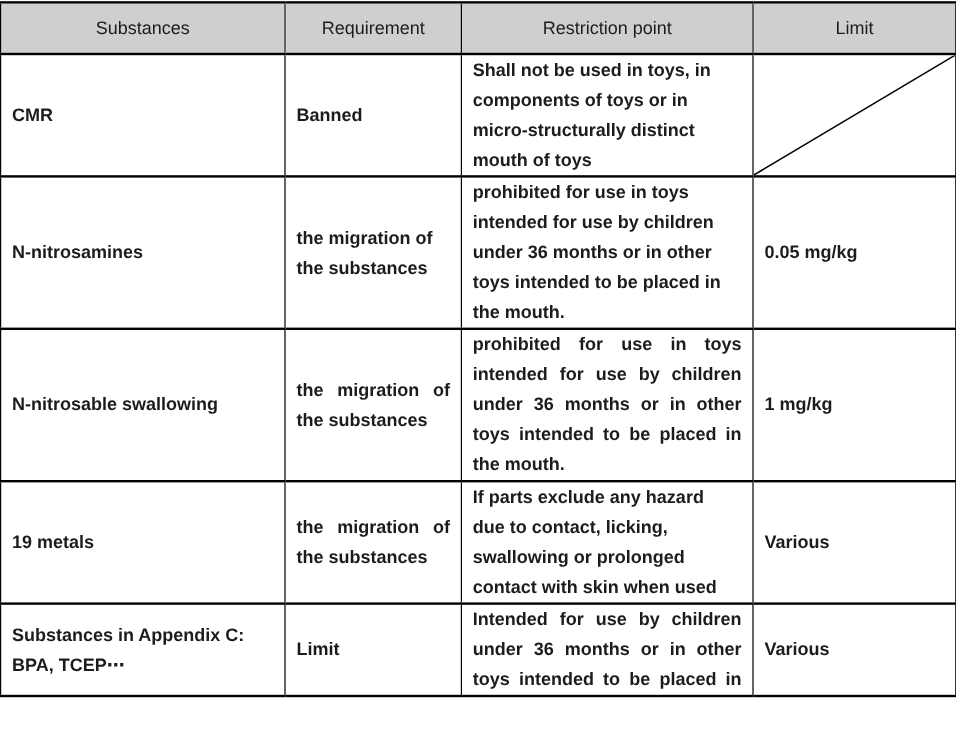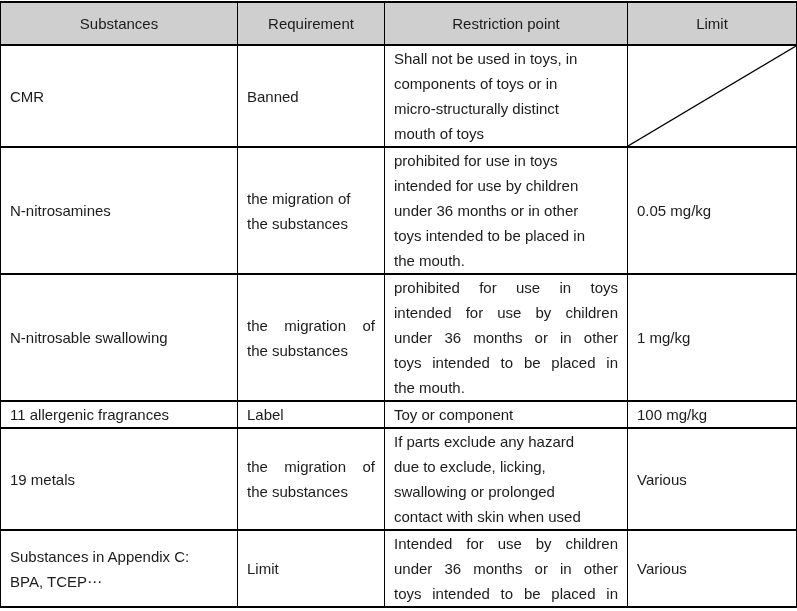--- a/index.html
+++ b/index.html
@@ -32,21 +32,21 @@
     padding: 0 9px;
     overflow: hidden;
   }
   thead tr { height: 27px; }
   th {
     background: var(--header-bg);
     font-weight: normal;
     text-align: center;
     padding: 12px 4px;
   }
-  td { text-align: left; line-height: 25px; }
+  td { text-align: left; line-height: 25px; font-weight: bold; }
   .lines .ln { line-height: 25px; white-space: nowrap; }
   .just .ln { text-align: justify; text-align-last: justify; }
   .just .ln:last-child { text-align-last: left; }
   .just-last .ln:last-child { text-align-last: justify; }
   td.diag { position: relative; padding: 0; }
   .diag-svg {
     position: absolute; inset: 0;
     width: 100%; height: 100%;
     display: block;
   }
@@ -119,38 +119,32 @@
           <div class="lines just">
             <div class="ln">prohibited for use in toys</div>
             <div class="ln">intended for use by children</div>
             <div class="ln">under 36 months or in other</div>
             <div class="ln">toys intended to be placed in</div>
             <div class="ln">the mouth.</div>
           </div>
         </td>
         <td>1 mg/kg</td>
       </tr>
-      <tr style="height: 25px;">
-        <td>11 allergenic fragrances</td>
-        <td>Label</td>
-        <td>Toy or component</td>
-        <td>100 mg/kg</td>
-      </tr>
       <tr style="height: 96px;">
         <td>19 metals</td>
         <td>
           <div class="lines just">
             <div class="ln">the migration of</div>
             <div class="ln">the substances</div>
           </div>
         </td>
         <td>
           <div class="lines">
             <div class="ln">If parts exclude any hazard</div>
-            <div class="ln">due to exclude, licking,</div>
+            <div class="ln">due to contact, licking,</div>
             <div class="ln">swallowing or prolonged</div>
             <div class="ln">contact with skin when used</div>
           </div>
         </td>
         <td>Various</td>
       </tr>
       <tr style="height: 76px;">
         <td>
           <div class="lines">
             <div class="ln">Substances in Appendix C:</div>

